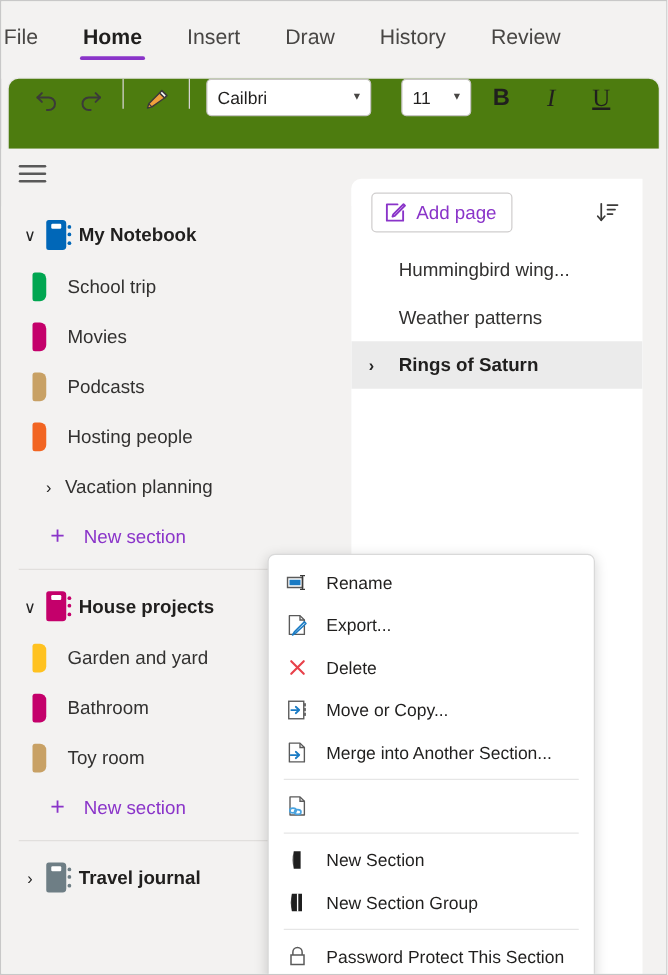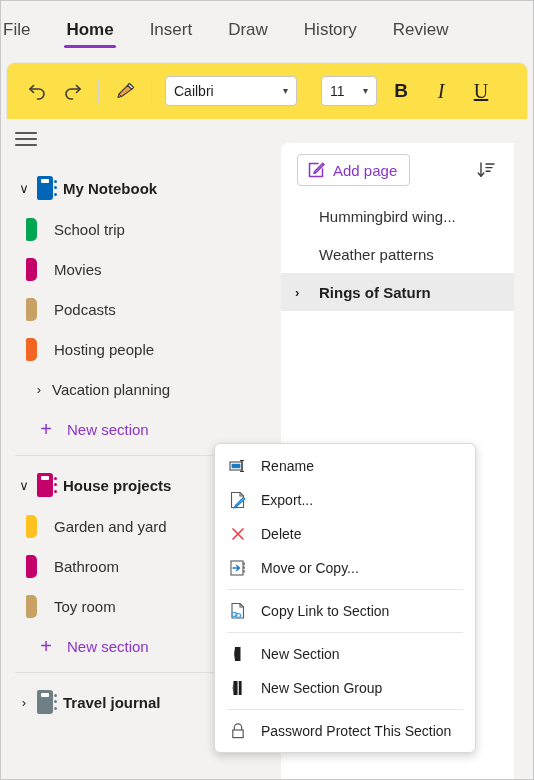--- a/index.html
+++ b/index.html
@@ -54,24 +54,24 @@
     height: 3px;
     border-radius: 2px;
     background: #8A34C9;
   }
 
   
   .toolbar {
     position: relative;
     height: 56px;
     margin: 0 6px;
-    background: #fde047;
+    background: #4d7c0f;
     border-radius: 8px 8px 0 0;
     display: flex;
-    align-items: center;
+    align-items: flex-start;
     padding: 0 14px;
     box-sizing: border-box;
     box-shadow: 0 0 0 1px rgba(0,0,0,0.04);
   }
   .tb-btn {
     width: 34px;
     height: 34px;
     display: flex;
     align-items: center;
     justify-content: center;
@@ -620,33 +620,42 @@
         <span class="ctx-icon">
           <svg width="18" height="18" viewBox="0 0 18 18">
             <rect x="2" y="2" width="12" height="14" fill="none" stroke="#5a5a5a" stroke-width="1.1"></rect>
             <path d="M15 4 V5.5 M15 7.8 V9.3 M15 11.6 V13.1" stroke="#5a5a5a" stroke-width="1.4" stroke-linecap="round"></path>
             <path d="M4 9 H10 M7.6 6.4 L10.4 9 L7.6 11.6" fill="none" stroke="#1a7bc4" stroke-width="1.4" stroke-linecap="round" stroke-linejoin="round"></path>
           </svg>
         </span>
         <span class="ctx-label">Move or Copy...</span>
       </div>
 
+      <div class="ctx-item">
+        <span class="ctx-icon">
+          <svg width="18" height="18" viewBox="0 0 18 18">
+            <path d="M2.5 1.5 H11 L14.5 5 V16.5 H2.5 Z" fill="none" stroke="#5a5a5a" stroke-width="1.1" stroke-linejoin="round"></path>
+            <path d="M11 1.5 V5 H14.5" fill="none" stroke="#5a5a5a" stroke-width="1.1"></path>
+            <path d="M3.5 11 H10 M7.6 8.4 L10.4 11 L7.6 13.6" fill="none" stroke="#1a7bc4" stroke-width="1.4" stroke-linecap="round" stroke-linejoin="round"></path>
+          </svg>
+        </span>
+        <span class="ctx-label">Merge into Another Section...</span>
+      </div>
 
       <div class="ctx-divider"></div>
 
       <div class="ctx-item">
         <span class="ctx-icon">
           <svg width="18" height="18" viewBox="0 0 18 18">
             <path d="M3 1.5 H11 L14.5 5 V16 H3 Z" fill="none" stroke="#5a5a5a" stroke-width="1.1" stroke-linejoin="round"></path>
             <path d="M11 1.5 V5 H14.5" fill="none" stroke="#5a5a5a" stroke-width="1.1"></path>
             <ellipse cx="5.4" cy="12.4" rx="2.6" ry="1.9" fill="none" stroke="#4aa3df" stroke-width="1.3"></ellipse>
             <ellipse cx="9.2" cy="13.6" rx="2.6" ry="1.9" fill="none" stroke="#4aa3df" stroke-width="1.3"></ellipse>
           </svg>
         </span>
-        <span class="ctx-label">Copy Link to Section</span>
       </div>
 
       <div class="ctx-divider"></div>
 
       <div class="ctx-item">
         <span class="ctx-icon">
           <svg width="18" height="18" viewBox="0 0 18 18">
             <path d="M6 2 H11.5 V16 H6 Z" fill="#1f1f1f"></path>
             <path d="M6 2 Q4.2 9 6 16" fill="#1f1f1f"></path>
           </svg>

